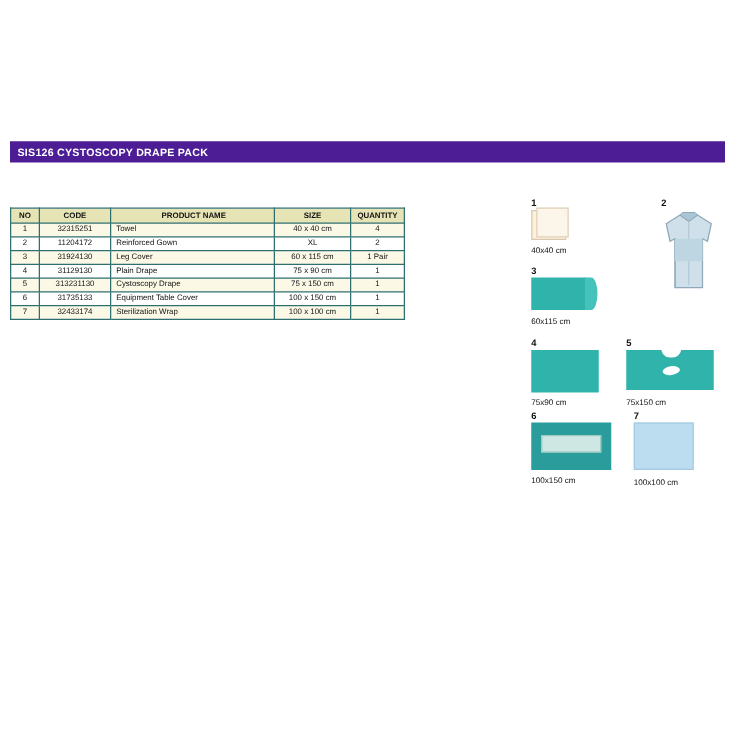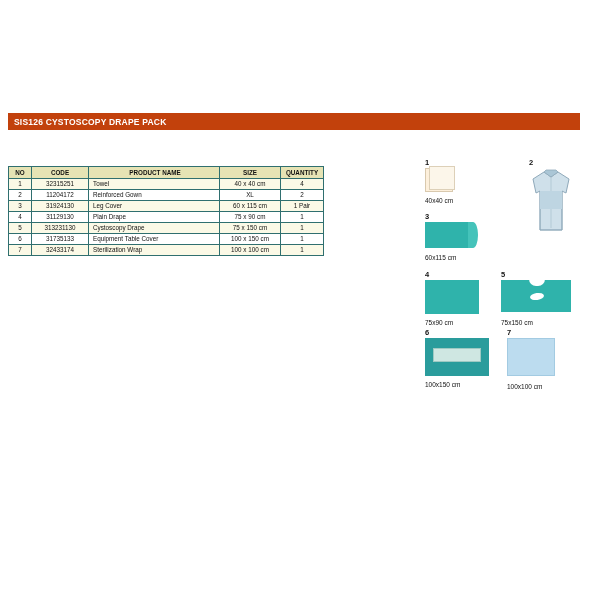--- a/index.html
+++ b/index.html
@@ -17,21 +17,21 @@
     overflow: hidden;
   }
 
   
   .title-bar {
     position: absolute;
     left: 8px;
     top: 113px;
     width: 572px;
     height: 17px;
-    background: #c2410c;
+    background: #4c1d95;
     display: flex;
     align-items: center;
   }
   .title-bar .title-text {
     color: #ffffff;
     font-size: 8.5px;
     font-weight: bold;
     letter-spacing: 0.2px;
     padding-left: 6px;
     white-space: nowrap;

